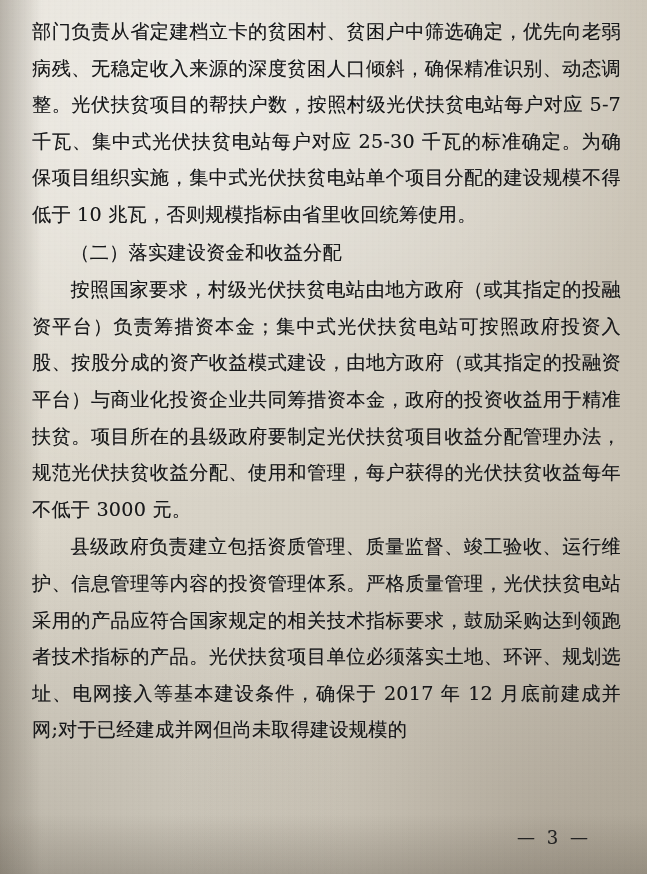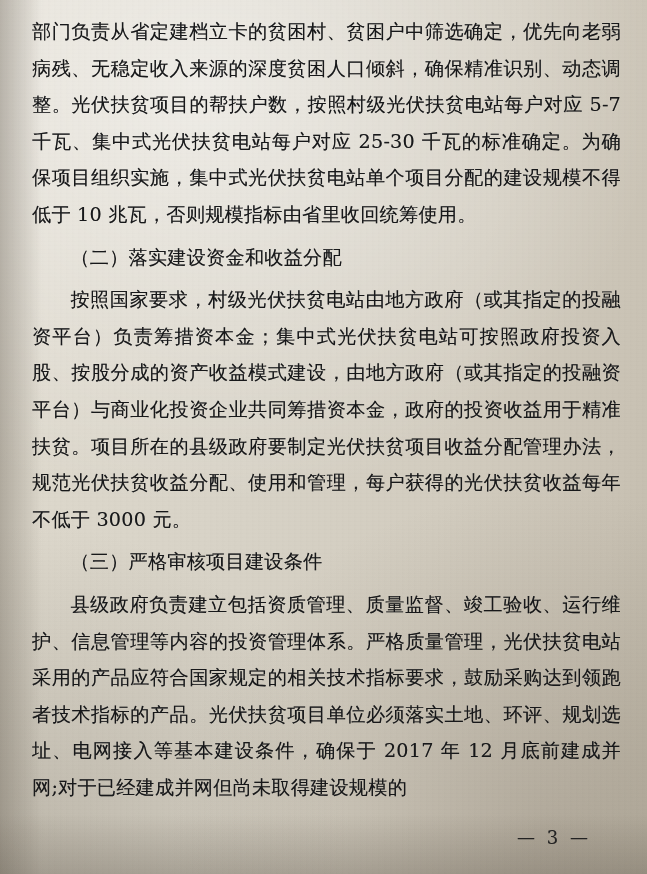--- a/index.html
+++ b/index.html
@@ -56,21 +56,21 @@
   .para {
     font-size: 19.2px;
     line-height: 36.6px;
     letter-spacing: 0.2px;
     text-align: justify;
     text-justify: inter-ideograph;
     margin: 0;
     text-shadow: 0 0 0.6px rgba(20,20,22,0.45);
   }
   .indent { text-indent: 2em; }
-  .para + .para { margin-top: 6px; }
+  .para + .para { margin-top: 1px; }
   .page-number {
     position: absolute;
     right: 56px;
     bottom: 26px;
     font-size: 18px;
     letter-spacing: 3px;
     color: #1b1c1e;
     text-shadow: 0 0 0.6px rgba(20,20,22,0.4);
   }
 </style>
@@ -78,21 +78,20 @@
 <body>
 
 <div id="page">
   <div id="paper"></div>
   <div id="grain"></div>
 
   <div id="content">
     <p class="para">部门负责从省定建档立卡的贫困村、贫困户中筛选确定，优先向老弱病残、无稳定收入来源的深度贫困人口倾斜，确保精准识别、动态调整。光伏扶贫项目的帮扶户数，按照村级光伏扶贫电站每户对应 5-7 千瓦、集中式光伏扶贫电站每户对应 25-30 千瓦的标准确定。为确保项目组织实施，集中式光伏扶贫电站单个项目分配的建设规模不得低于 10 兆瓦，否则规模指标由省里收回统筹使用。</p>
     <p class="para indent">（二）落实建设资金和收益分配</p>
     <p class="para indent">按照国家要求，村级光伏扶贫电站由地方政府（或其指定的投融资平台）负责筹措资本金；集中式光伏扶贫电站可按照政府投资入股、按股分成的资产收益模式建设，由地方政府（或其指定的投融资平台）与商业化投资企业共同筹措资本金，政府的投资收益用于精准扶贫。项目所在的县级政府要制定光伏扶贫项目收益分配管理办法，规范光伏扶贫收益分配、使用和管理，每户获得的光伏扶贫收益每年不低于 3000 元。</p>
-    <p class="para indent">（三）严格审核项目建设条件</p>
     <p class="para indent">县级政府负责建立包括资质管理、质量监督、竣工验收、运行维护、信息管理等内容的投资管理体系。严格质量管理，光伏扶贫电站采用的产品应符合国家规定的相关技术指标要求，鼓励采购达到领跑者技术指标的产品。光伏扶贫项目单位必须落实土地、环评、规划选址、电网接入等基本建设条件，确保于 2017 年 12 月底前建成并网;对于已经建成并网但尚未取得建设规模的</p>
   </div>
 
   <div class="page-number">— 3 —</div>
 
   <div id="shadow-left"></div>
   <div id="shadow-bottom"></div>
 </div>
 
 </body></html>

